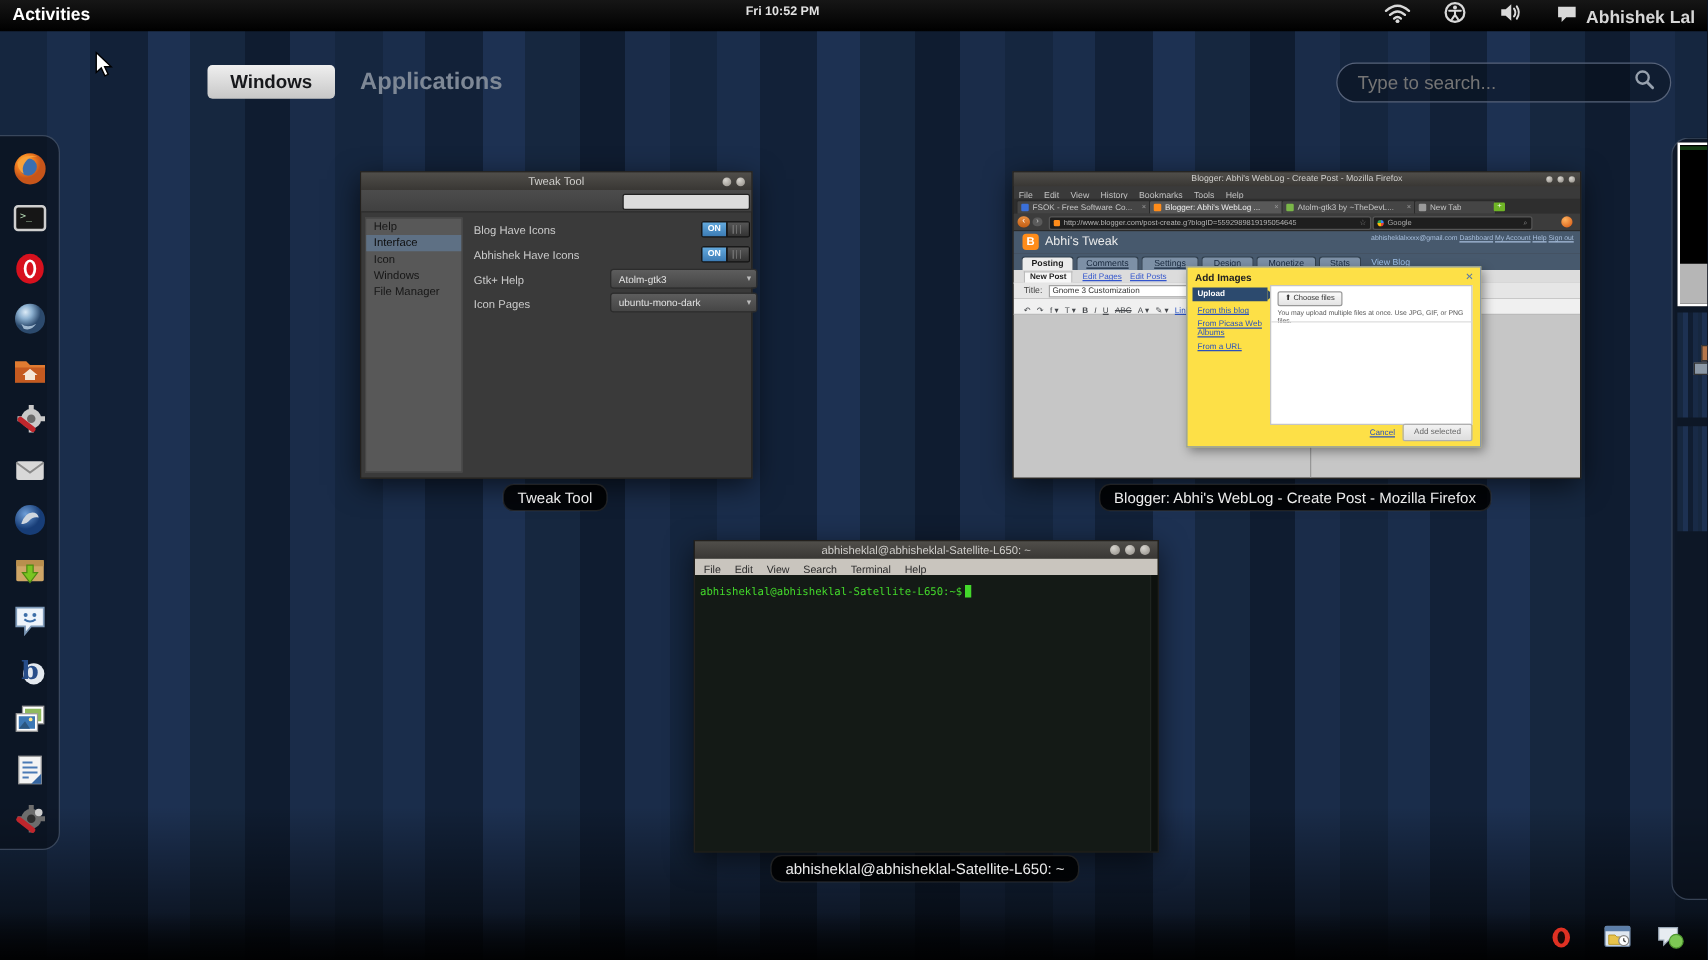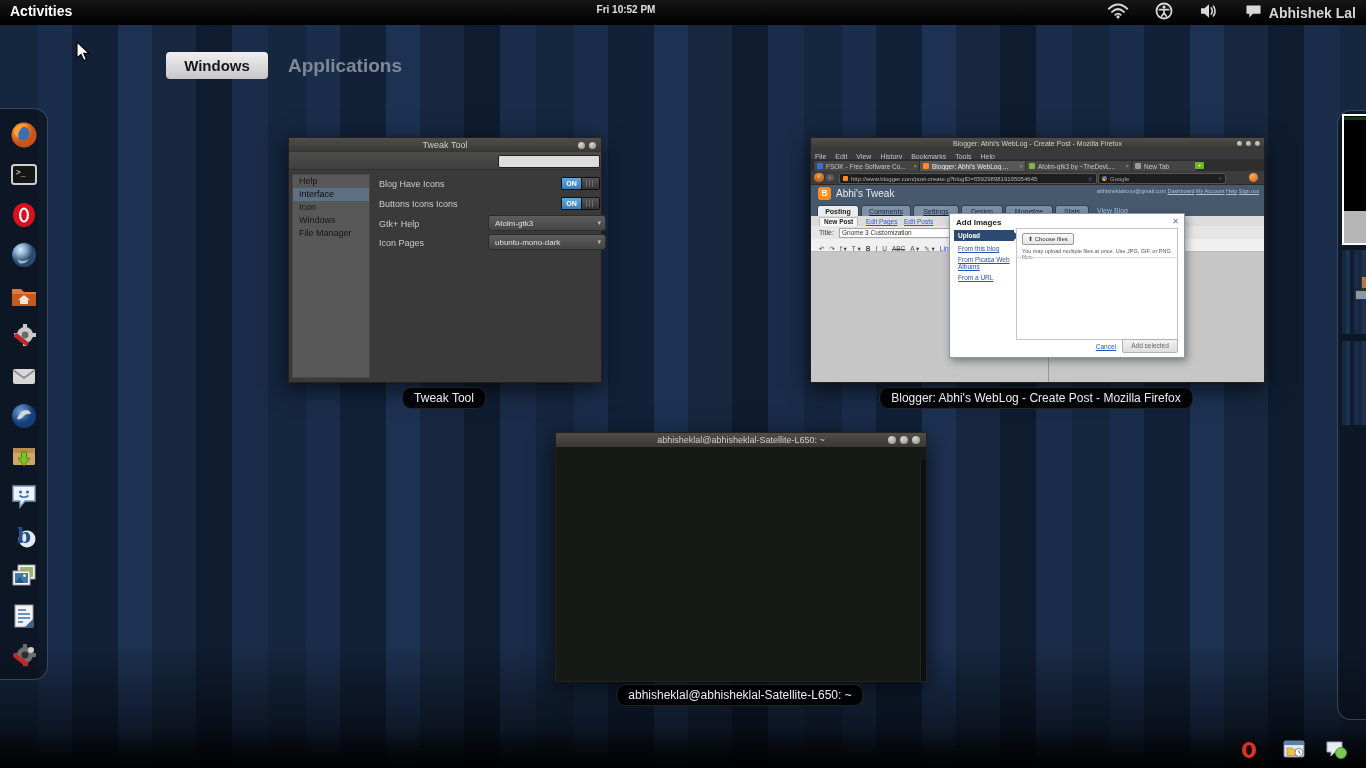--- a/index.html
+++ b/index.html
@@ -119,20 +119,29 @@
             </svg>
         </span>
         <span>Abhishek Lal</span>
       </span>
     </div>
   </div>
   <div id="ripple" class="abs"></div>
 
   <div class="abs viewtab-active">Windows</div>
   <div class="abs viewtab">Applications</div>
+  <div id="searchbox" class="abs">
+    <input type="text" placeholder="Type to search..." style="">
+    <span style="margin-right:12px">
+      <svg width="17" height="17" viewBox="0 0 18 18">
+          <circle cx="7.5" cy="7.5" r="5.2" stroke="#97a1ae" stroke-width="2" fill="none"></circle>
+          <path d="M11.6 11.6 L16 16" stroke="#97a1ae" stroke-width="2.4" stroke-linecap="round"></path>
+        </svg>
+    </span>
+  </div>
 
   <div class="abs" style="left:76px;top:41px;z-index:60">
     <svg width="17" height="22">
         <polygon points="1,1 1,17 5,13.4 7.9,19.6 10.5,18.4 7.7,12.4 13,12.4" fill="#fff" stroke="#000" stroke-width="1.1"></polygon>
       </svg>
   </div>
 
   <div id="dock" class="abs">
     <div class="abs dock-ic" style="top:12px">
       <svg width="28" height="28">
@@ -287,21 +296,21 @@
       <div class="tw-side-item" style="background:#5e7084;color:#0d0d0d">Interface</div>
       <div class="tw-side-item">Icon</div>
       <div class="tw-side-item">Windows</div>
       <div class="tw-side-item">File Manager</div>
     </div>
     <div class="tw-row-label" style="top:41px">Blog Have Icons</div>
     <div class="toggle" style="left:272px;top:39px">
       <span class="tg-on">ON</span>
         <span class="tg-knob"></span>
     </div>
-    <div class="tw-row-label" style="top:61px">Buttons Icons Icons</div>
+    <div class="tw-row-label" style="top:61px">Abhishek Have Icons</div>
     <div class="toggle" style="left:272px;top:59px">
       <span class="tg-on">ON</span>
         <span class="tg-knob"></span>
     </div>
     <div class="tw-row-label" style="top:81px">Gtk+ Help</div>
     <div class="combo" style="left:199px;top:77px;width:110px">
       <span>Atolm-gtk3</span>
     </div>
     <div class="tw-row-label" style="top:100px">Icon Pages</div>
     <div class="combo" style="left:199px;top:96px;width:110px">
@@ -388,21 +397,21 @@
       <span class="abs" style="left:8px;top:3px;font-size:7px;color:#444">Title:</span>
       <span class="abs" style="left:28px;top:2px;width:145px;height:8px;background:#fff;border:1px solid #a5a5a5;font-size:6.5px;color:#333;padding-left:2px;line-height:8px">Gnome 3 Customization</span>
     </div>
     <div class="abs" style="left:0;top:101px;width:100%;height:13px;background:#f0f0f0;border-bottom:1px solid #bbb;padding-left:8px;box-sizing:border-box;line-height:13px">
       <span class="glyph">↶</span><span class="glyph">↷</span><span class="glyph">f ▾</span><span class="glyph">T ▾</span><span class="glyph" style="font-weight:bold">B</span><span class="glyph" style="font-style:italic">I</span><span class="glyph" style="text-decoration:underline">U</span><span class="glyph" style="text-decoration:line-through">ABC</span><span class="glyph">A ▾</span><span class="glyph">✎ ▾</span><span class="glyph" style="color:#2a52be;text-decoration:underline">Link</span><span class="glyph">▤</span><span class="glyph">☺</span>
     </div>
     <div class="abs" style="left:0;top:114px;width:100%;height:130px;background:#c6c6c6">
       <div class="abs" style="left:237px;top:60px;width:1px;height:70px;background:#979797"></div>
     </div>
 
-    <div class="abs" style="left:138px;top:75px;width:234px;height:143px;background:#ffffff;border:1px solid #8899aa;box-shadow:2px 3px 8px rgba(0,0,0,.4)">
+    <div class="abs" style="left:138px;top:75px;width:234px;height:143px;background:#fde047;border:1px solid #8899aa;box-shadow:2px 3px 8px rgba(0,0,0,.4)">
       <div class="abs" style="left:6px;top:4px;font-size:8px;font-weight:bold;color:#222">Add Images</div>
       <div class="abs" style="right:5px;top:3px;font-size:8px;color:#5577aa">✕</div>
       <div class="abs" style="left:4px;top:16px;width:60px;height:110px">
         <div style="background:#2c4a6e;color:#fff;font-size:6.5px;font-weight:bold;padding:2px 4px;position:relative">
           <span>Upload</span>
           <span style="position:absolute;right:-5px;top:2px;width:0;height:0;border-top:4px solid transparent;border-bottom:4px solid transparent;border-left:5px solid #2c4a6e"></span>
         </div>
         <div class="dlg-side">From this blog</div>
         <div class="dlg-side">From Picasa Web Albums</div>
         <div class="dlg-side">From a URL</div>
@@ -420,20 +429,26 @@
 
   <div class="abs win" style="left:555px;top:432px;width:370px;height:248px;background:#151a16">
     <div class="tbar" style="height:14px;font-size:9px">
       <span>abhisheklal@abhisheklal-Satellite-L650: ~</span>
       <span class="wbtns" style="right:6px;top:3px">
         <span class="wcirc" style="width:8px;height:8px"></span>
           <span class="wcirc" style="width:8px;height:8px"></span>
           <span class="wcirc" style="width:8px;height:8px"></span>
       </span>
     </div>
+    <div id="term-menu" class="abs" style="left:0;top:14px;width:100%;height:13px;background:#c9c5be;line-height:13px;padding-left:7px;box-sizing:border-box">
+      <span>File</span><span>Edit</span><span>View</span><span>Search</span><span>Terminal</span><span>Help</span>
+    </div>
+    <div class="abs" style="left:0;top:27px;width:100%;height:221px;background:#141a16;padding:3px 4px;box-sizing:border-box">
+      <span class="t-prompt">abhisheklal@abhisheklal-Satellite-L650:~$</span><span class="t-cursor"></span>
+    </div>
     <div class="abs" style="right:0;top:27px;width:5px;height:221px;background:#0d110e;border-left:1px solid #1f2420"></div>
   </div>
   <div class="abs cap" style="left:740px;top:684px">abhisheklal@abhisheklal-Satellite-L650: ~</div>
 
   <div id="wspanel" class="abs">
     <div class="abs" style="left:4px;top:3px;width:30px;height:127px;border:2px solid #fff;background:#000">
       <div style="position:absolute;left:0;top:1px;width:100%;height:3px;background:#123a12"></div>
       <div style="position:absolute;left:0;bottom:0;width:100%;height:32px;background:#b6b6b6"></div>
     </div>
     <div class="abs ministripes" style="left:4px;top:139px;width:32px;height:84px">

